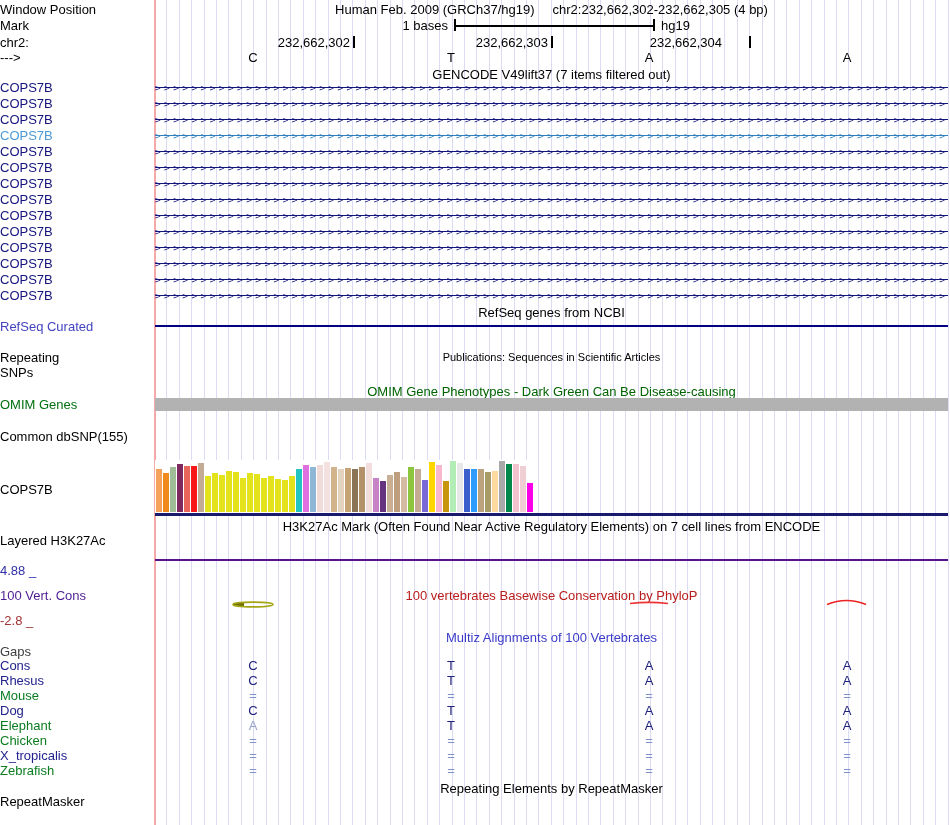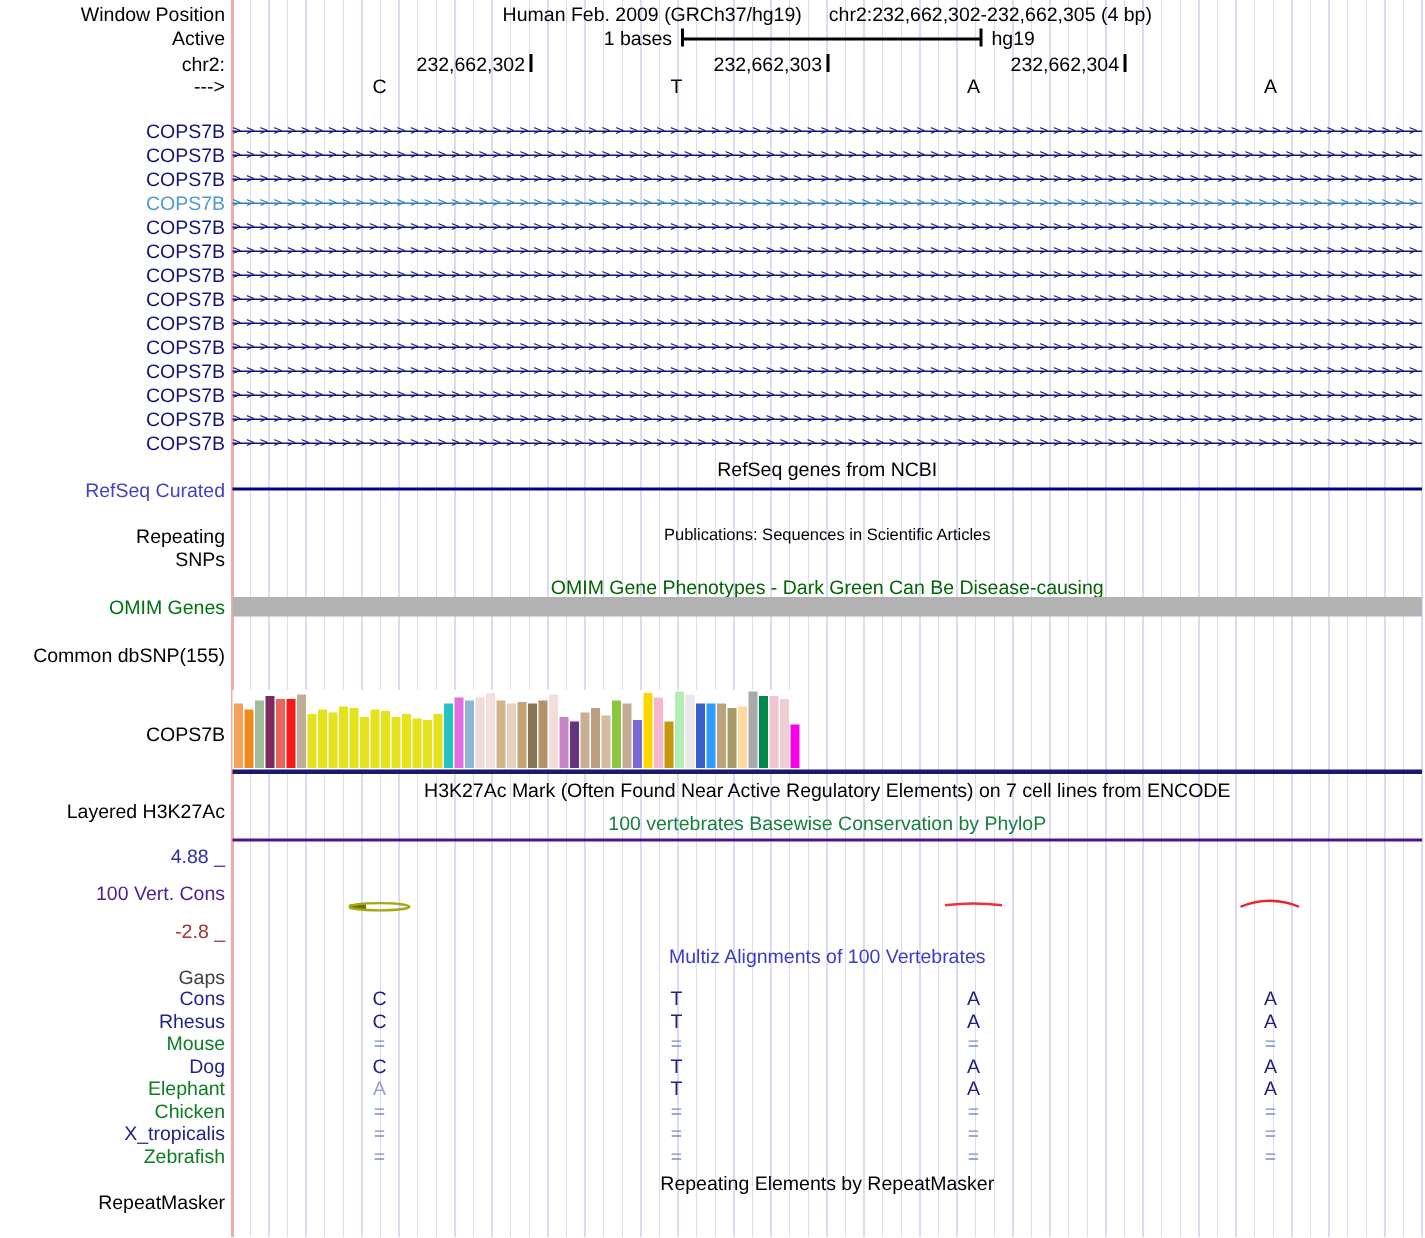--- a/index.html
+++ b/index.html
@@ -1,21 +1,21 @@
 <!DOCTYPE html>
 <html><head>
 <meta charset="utf-8">
 <style>
   html,body{margin:0;padding:0;background:#fff;}
   #screen{position:relative;width:950px;height:825px;background:#fff;overflow:hidden;
           font-family:"Liberation Sans","DejaVu Sans",sans-serif;font-size:13px;color:#000;}
   .grid{position:absolute;left:155px;top:0;width:794px;height:825px;
         background:repeating-linear-gradient(to right,transparent 0,transparent 11.4px,#DBDBF4 11.4px,#DBDBF4 12.4px);}
   .track-edge{position:absolute;left:154px;top:0;width:1.5px;height:825px;background:#F7A8A8;}
-  .side-label{position:absolute;left:0;width:150px;height:14px;line-height:14px;text-align:right;white-space:nowrap;}
+  .side-label{position:absolute;left:0;width:150px;height:14px;line-height:14px;white-space:nowrap;}
   .center-title{position:absolute;left:155px;width:793px;text-align:center;white-space:nowrap;height:14px;line-height:14px;}
   .center-title.small{font-size:11px;margin-top:12px;}
   .hline{position:absolute;left:155px;width:793px;}
   .vtick{position:absolute;width:1.5px;background:#000;}
   .coord-label{position:absolute;width:122px;height:13px;line-height:13px;text-align:right;white-space:nowrap;}
   .base-letter{position:absolute;width:22px;height:14px;line-height:14px;text-align:center;}
   .gene-line{position:absolute;left:155px;width:793px;height:14px;overflow:hidden;
              background:linear-gradient(currentColor,currentColor) no-repeat center/100% 1.2px;}
   .gene-line .arrows{display:block;white-space:nowrap;font-family:"DejaVu Sans Mono",monospace;
              font-size:9.5px;line-height:14px;letter-spacing:3.4px;}
@@ -31,45 +31,46 @@
 <div id="screen">
   <div class="grid"></div>
   <div class="track-edge"></div>
 
   <div class="side-label" style="top:2.5px">Window Position</div>
   <div class="center-title title-flex" style="top:2.5px">
     <span>Human Feb. 2009 (GRCh37/hg19)</span>
     <span>chr2:232,662,302-232,662,305 (4 bp)</span>
   </div>
 
-  <div class="side-label" style="top:18.5px">Active</div>
+  <div class="side-label" style="top:18.5px">Mark</div>
   <div style="position:absolute;left:288px;top:18.5px;width:160px;height:14px;line-height:14px;text-align:right">1 bases</div>
   <div style="position:absolute;left:454px;top:25px;width:200px;height:1.5px;background:#000"></div>
   <div class="vtick" style="left:454px;top:19px;height:12px"></div>
   <div class="vtick" style="left:653px;top:19px;height:12px"></div>
   <div style="position:absolute;left:661px;top:18.5px;height:14px;line-height:14px">hg19</div>
 
   <div class="side-label" style="top:35.5px">chr2:</div>
   <div id="coord-ticks">
       <div class="coord-label" style="left: 228px; top: 35.5px;">232,662,302</div>
       <div class="vtick" style="left: 353px; top: 36px; height: 12px;"></div>
       <div class="coord-label" style="left: 426px; top: 35.5px;">232,662,303</div>
       <div class="vtick" style="left: 551px; top: 36px; height: 12px;"></div>
-      <div class="coord-label" style="left: 624px; top: 35.5px;">232,662,304</div>
+      <div class="coord-label" style="left: 600px; top: 35.5px;">232,662,304</div>
       <div class="vtick" style="left: 749px; top: 36px; height: 12px;"></div>
     </div>
 
   <div class="side-label" style="top:50.5px">---&gt;</div>
   <div id="base-row">
       <div class="base-letter" style="left: 242px; top: 50.5px;">C</div>
       <div class="base-letter" style="left: 440px; top: 50.5px;">T</div>
       <div class="base-letter" style="left: 638px; top: 50.5px;">A</div>
       <div class="base-letter" style="left: 836px; top: 50.5px;">A</div>
     </div>
 
+  <div class="center-title" style="top:67.5px">GENCODE V49lift37 (7 items filtered out)</div>
   <div id="gencode-rows">
       <div class="side-label" style="top: 80.5px; color: rgb(20, 20, 126);">COPS7B</div>
       <div class="gene-line" style="top: 80.5px; color: rgb(20, 20, 126);">
         <span class="arrows">&gt;&gt;&gt;&gt;&gt;&gt;&gt;&gt;&gt;&gt;&gt;&gt;&gt;&gt;&gt;&gt;&gt;&gt;&gt;&gt;&gt;&gt;&gt;&gt;&gt;&gt;&gt;&gt;&gt;&gt;&gt;&gt;&gt;&gt;&gt;&gt;&gt;&gt;&gt;&gt;&gt;&gt;&gt;&gt;&gt;&gt;&gt;&gt;&gt;&gt;&gt;&gt;&gt;&gt;&gt;&gt;&gt;&gt;&gt;&gt;&gt;&gt;&gt;&gt;&gt;&gt;&gt;&gt;&gt;&gt;&gt;&gt;&gt;&gt;&gt;&gt;&gt;&gt;&gt;&gt;&gt;&gt;&gt;&gt;&gt;&gt;&gt;&gt;&gt;&gt;</span>
       </div>
       <div class="side-label" style="top: 96.5px; color: rgb(20, 20, 126);">COPS7B</div>
       <div class="gene-line" style="top: 96.5px; color: rgb(20, 20, 126);">
         <span class="arrows">&gt;&gt;&gt;&gt;&gt;&gt;&gt;&gt;&gt;&gt;&gt;&gt;&gt;&gt;&gt;&gt;&gt;&gt;&gt;&gt;&gt;&gt;&gt;&gt;&gt;&gt;&gt;&gt;&gt;&gt;&gt;&gt;&gt;&gt;&gt;&gt;&gt;&gt;&gt;&gt;&gt;&gt;&gt;&gt;&gt;&gt;&gt;&gt;&gt;&gt;&gt;&gt;&gt;&gt;&gt;&gt;&gt;&gt;&gt;&gt;&gt;&gt;&gt;&gt;&gt;&gt;&gt;&gt;&gt;&gt;&gt;&gt;&gt;&gt;&gt;&gt;&gt;&gt;&gt;&gt;&gt;&gt;&gt;&gt;&gt;&gt;&gt;&gt;&gt;&gt;</span>
       </div>
       <div class="side-label" style="top: 112.5px; color: rgb(20, 20, 126);">COPS7B</div>
@@ -193,21 +194,21 @@
       <div class="gtex-bar" style="left: 520px; top: 466px; height: 46px; background: rgb(239, 207, 212);"></div>
       <div class="gtex-bar" style="left: 527px; top: 483px; height: 29px; background: rgb(250, 0, 232);"></div>
     </div>
   <div class="side-label" style="top:482.5px">COPS7B</div>
   <div class="hline" style="top:513px;height:3px;background:#1A1A6E"></div>
 
   <div class="center-title" style="top:519.5px">H3K27Ac Mark (Often Found Near Active Regulatory Elements) on 7 cell lines from ENCODE</div>
   <div class="side-label" style="top:533.5px">Layered H3K27Ac</div>
   <div class="hline" style="top:559px;height:2px;background:#55128B"></div>
 
-  <div class="center-title" style="top:542px;color:#15803d">100 vertebrates Basewise Conservation by PhyloP</div>
+  <div class="center-title" style="top:589px;color:#b91c1c">100 vertebrates Basewise Conservation by PhyloP</div>
   <div class="side-label" style="top:563.5px;color:#2F2FA8">4.88 _</div>
   <div class="side-label" style="top:588.5px;color:#4c1d95">100 Vert. Cons</div>
   <div class="side-label" style="top:613.5px;color:#A03333">-2.8 _</div>
   <svg class="marks" width="950" height="825">
     <line x1="233" y1="604.5" x2="244" y2="604.5" stroke="#6E6E00" stroke-width="3.2"></line>
     <ellipse cx="253" cy="604.5" rx="20" ry="2.4" fill="none" stroke="#A6A614" stroke-width="1.6"></ellipse>
     <path d="M630 603.5 Q 649 601.2 668 603.5" fill="none" stroke="#EE3333" stroke-width="1.6"></path>
     <path d="M827 604.5 Q 846.5 596.5 866 604.5" fill="none" stroke="#EE2222" stroke-width="1.6"></path>
   </svg>
 

